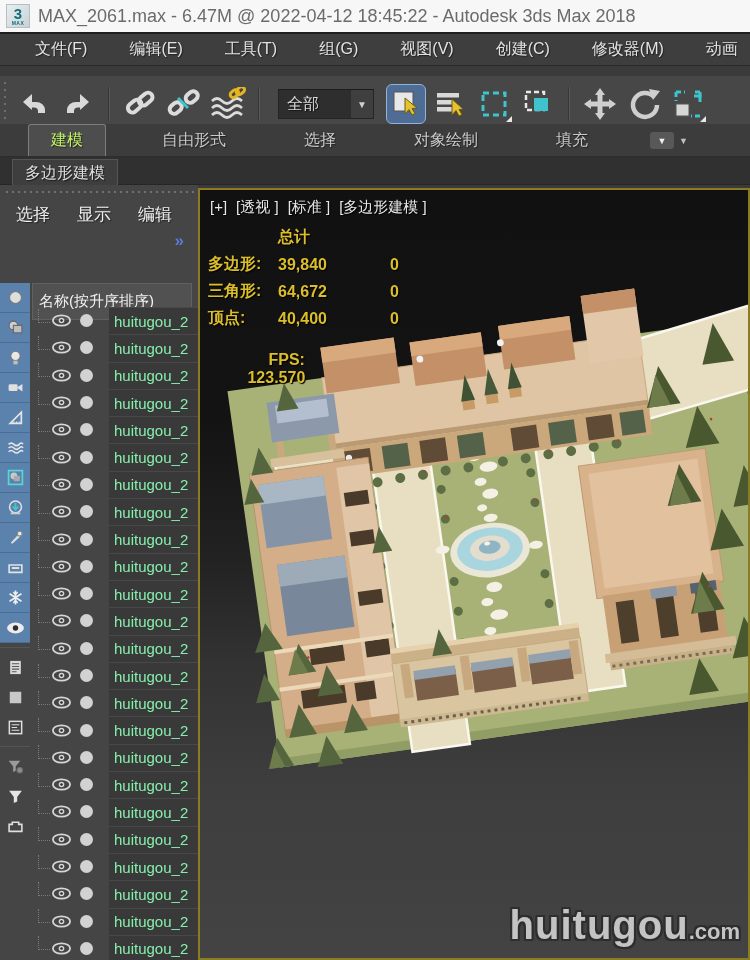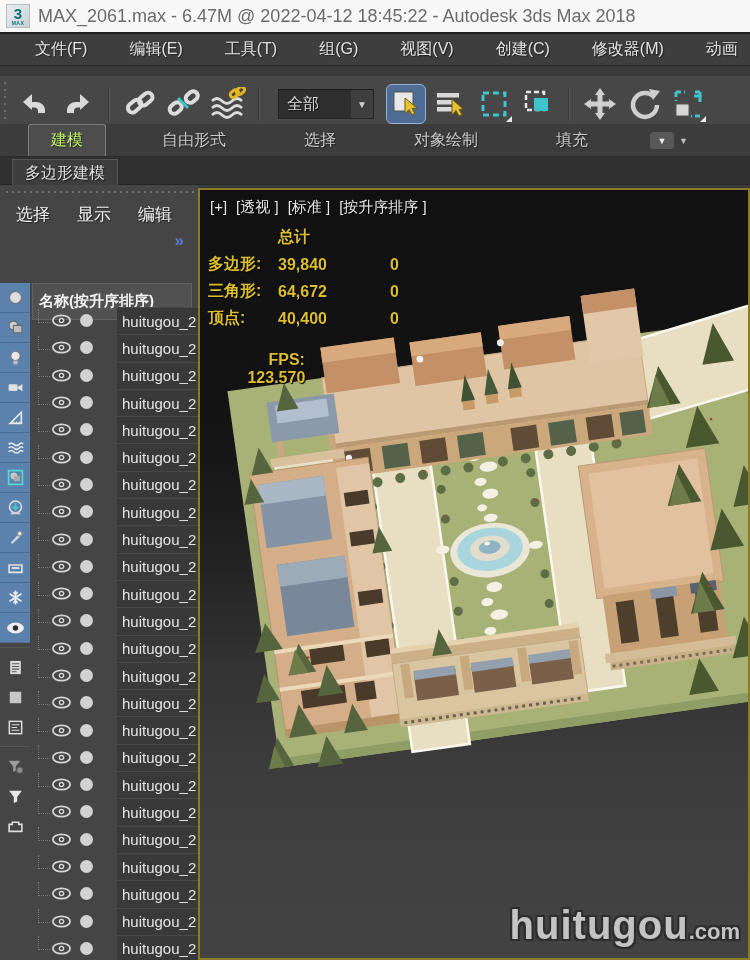--- a/index.html
+++ b/index.html
@@ -54,28 +54,28 @@
   .grip-h{position:absolute;left:4px;right:4px;top:4px;height:6px;
     background:radial-gradient(circle at 3px 3px,#707070 1px,transparent 1.6px);background-size:6px 6px;}
   .ptabs{position:absolute;left:16px;top:18px;display:flex;gap:27px;}
   .ptabs span{color:#f0f0f0;font-size:17px;text-shadow:1px 1px 1px #222;}
   .chev{position:absolute;right:14px;top:46px;color:#5b79d8;font-size:17px;font-weight:bold;}
   .strip{position:absolute;left:0;top:98px;width:30px;display:flex;flex-direction:column;}
   .sicon{width:30px;height:30px;display:flex;align-items:center;justify-content:center;}
   .sicon.on{background:#5a82ad;border-bottom:1px solid #4a6d94;}
   .sgap{height:9px;border-top:1px solid #555;margin-top:4px;margin-bottom:-4px;}
   .ehdr{position:absolute;left:32px;top:98px;width:160px;height:37px;background:#515151;border:1px solid #616161;
-    color:#f2f2f2;font-size:15px;display:flex;align-items:center;padding-left:6px;white-space:nowrap;overflow:hidden;font-weight:bold;}
+    color:#f2f2f2;font-size:15px;display:flex;align-items:center;padding-left:6px;white-space:nowrap;overflow:hidden;}
   .elist{position:absolute;left:32px;top:122px;width:166px;bottom:0;overflow:hidden;}
   .row{height:27.3px;display:flex;align-items:center;}
   .tree{width:12px;height:14px;border-left:1px dotted #7a7a7a;border-bottom:1px dotted #7a7a7a;margin-left:6px;margin-top:-10px;}
   .eye{width:19px;height:13px;margin-left:2px;flex:0 0 auto;}
   .dot{width:13px;height:13px;border-radius:50%;background:#d2d2d2;margin-left:9px;flex:0 0 auto;}
-  .rowtxt{flex:1;align-self:stretch;display:flex;align-items:center;margin-left:24px;background:#393939;
-    color:#e5e5e5;font-size:15px;padding-left:5px;white-space:nowrap;overflow:hidden;border-top:1px solid #484848;}
+  .rowtxt{flex:1;align-self:stretch;display:flex;align-items:center;margin-left:16px;background:#393939;
+    color:#86efac;font-size:15px;padding-left:5px;white-space:nowrap;overflow:hidden;border-top:1px solid #484848;}
 
   
   .viewport{position:absolute;left:198px;top:188px;width:552px;height:772px;
     border:2px solid #8c7b25;background:linear-gradient(180deg,#111 0%,#131313 30%,#222 48%,#333 62%,#3e3e3e 78%,#434343 100%);overflow:hidden;}
   .vphdr{position:absolute;left:10px;top:8px;display:flex;gap:9px;z-index:5;}
   .vphdr span{color:#e8e8e8;font-size:15px;text-shadow:1px 1px 1px #000;white-space:pre;}
   .stats{position:absolute;left:8px;top:34px;z-index:5;color:#dcbe2b;font-size:16px;font-weight:bold;text-shadow:1px 1px 1px #000;}
   .stat-row{display:flex;height:27px;align-items:center;}
   .st-l{width:70px;}
   .st-t{width:112px;}
@@ -606,21 +606,21 @@
           <span class="rowtxt">huitugou_2</span>
         </div>
       </div>
   </div>
 
   <div class="viewport">
     <div class="vphdr">
       <span>[+]</span>
       <span>[透视 ]</span>
       <span>[标准 ]</span>
-      <span>[按升序排序 ]</span>
+      <span>[多边形建模 ]</span>
     </div>
 
     <div class="stats">
       <div class="stat-row">
           <span class="st-l"></span>
           <span class="st-t">总计</span>
         </div>
       <div class="stat-row">
           <span class="st-l">多边形:</span>
           <span class="st-t">39,840</span>

